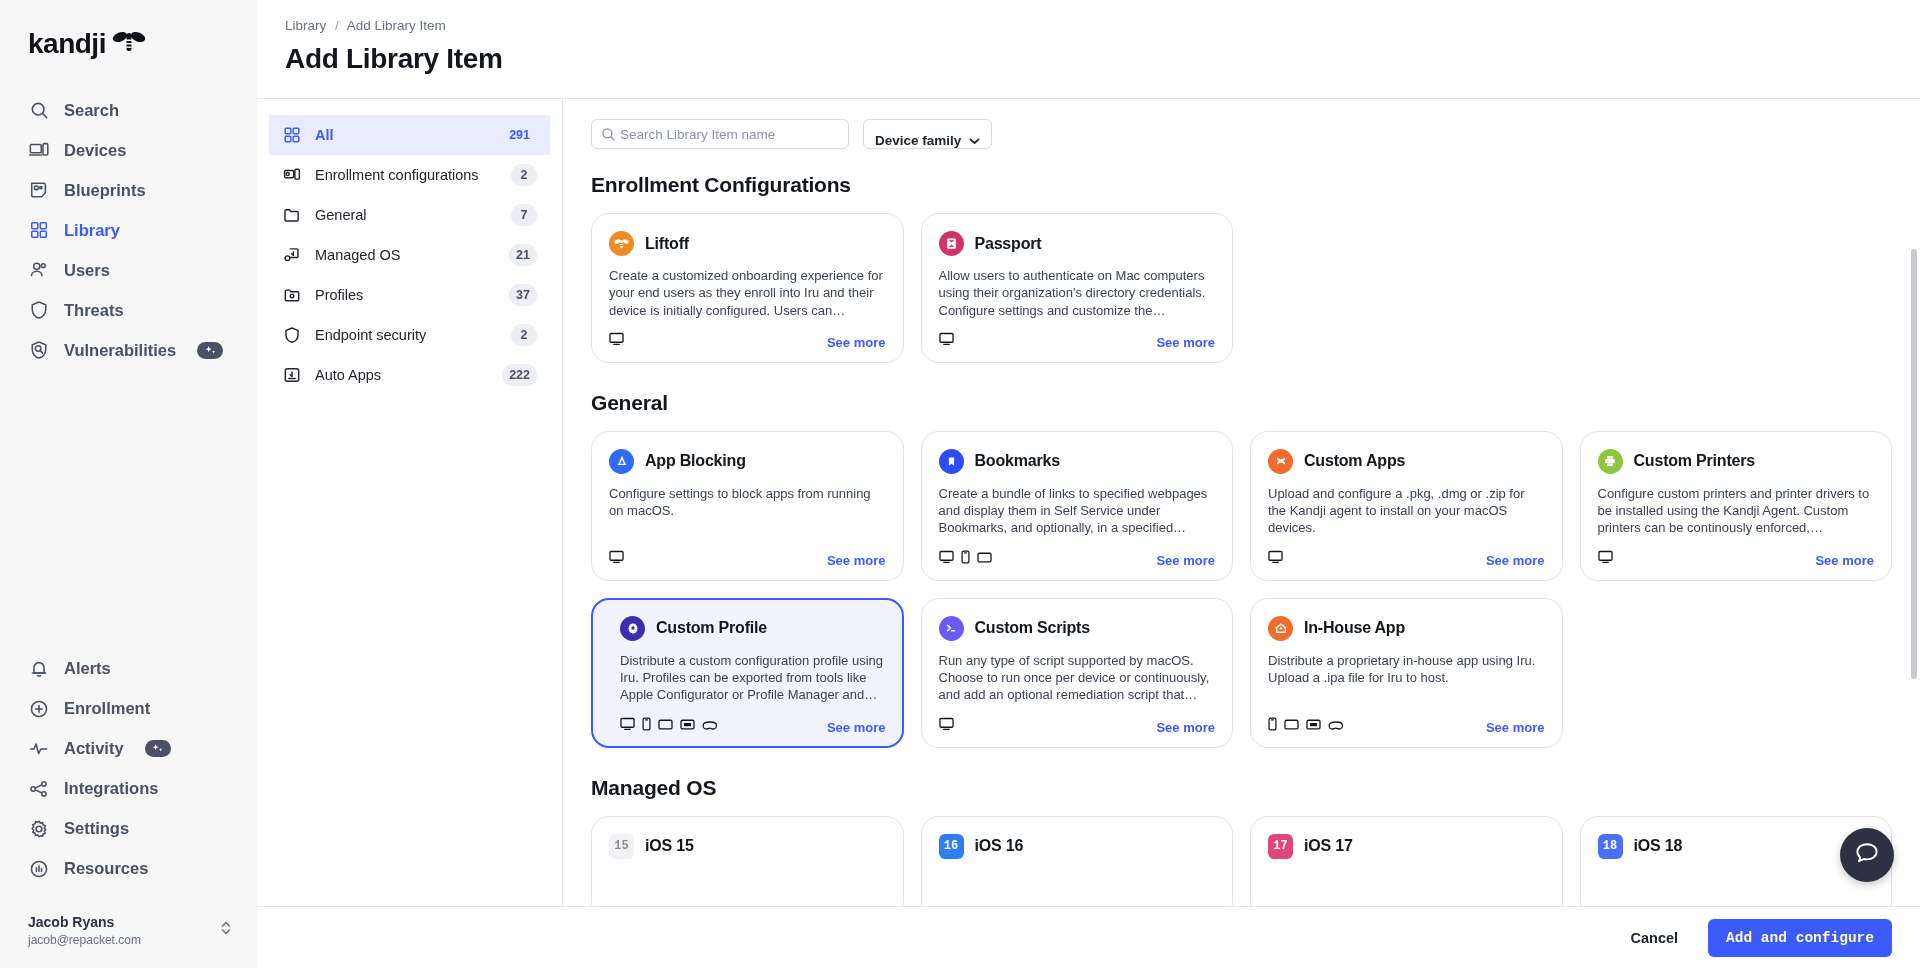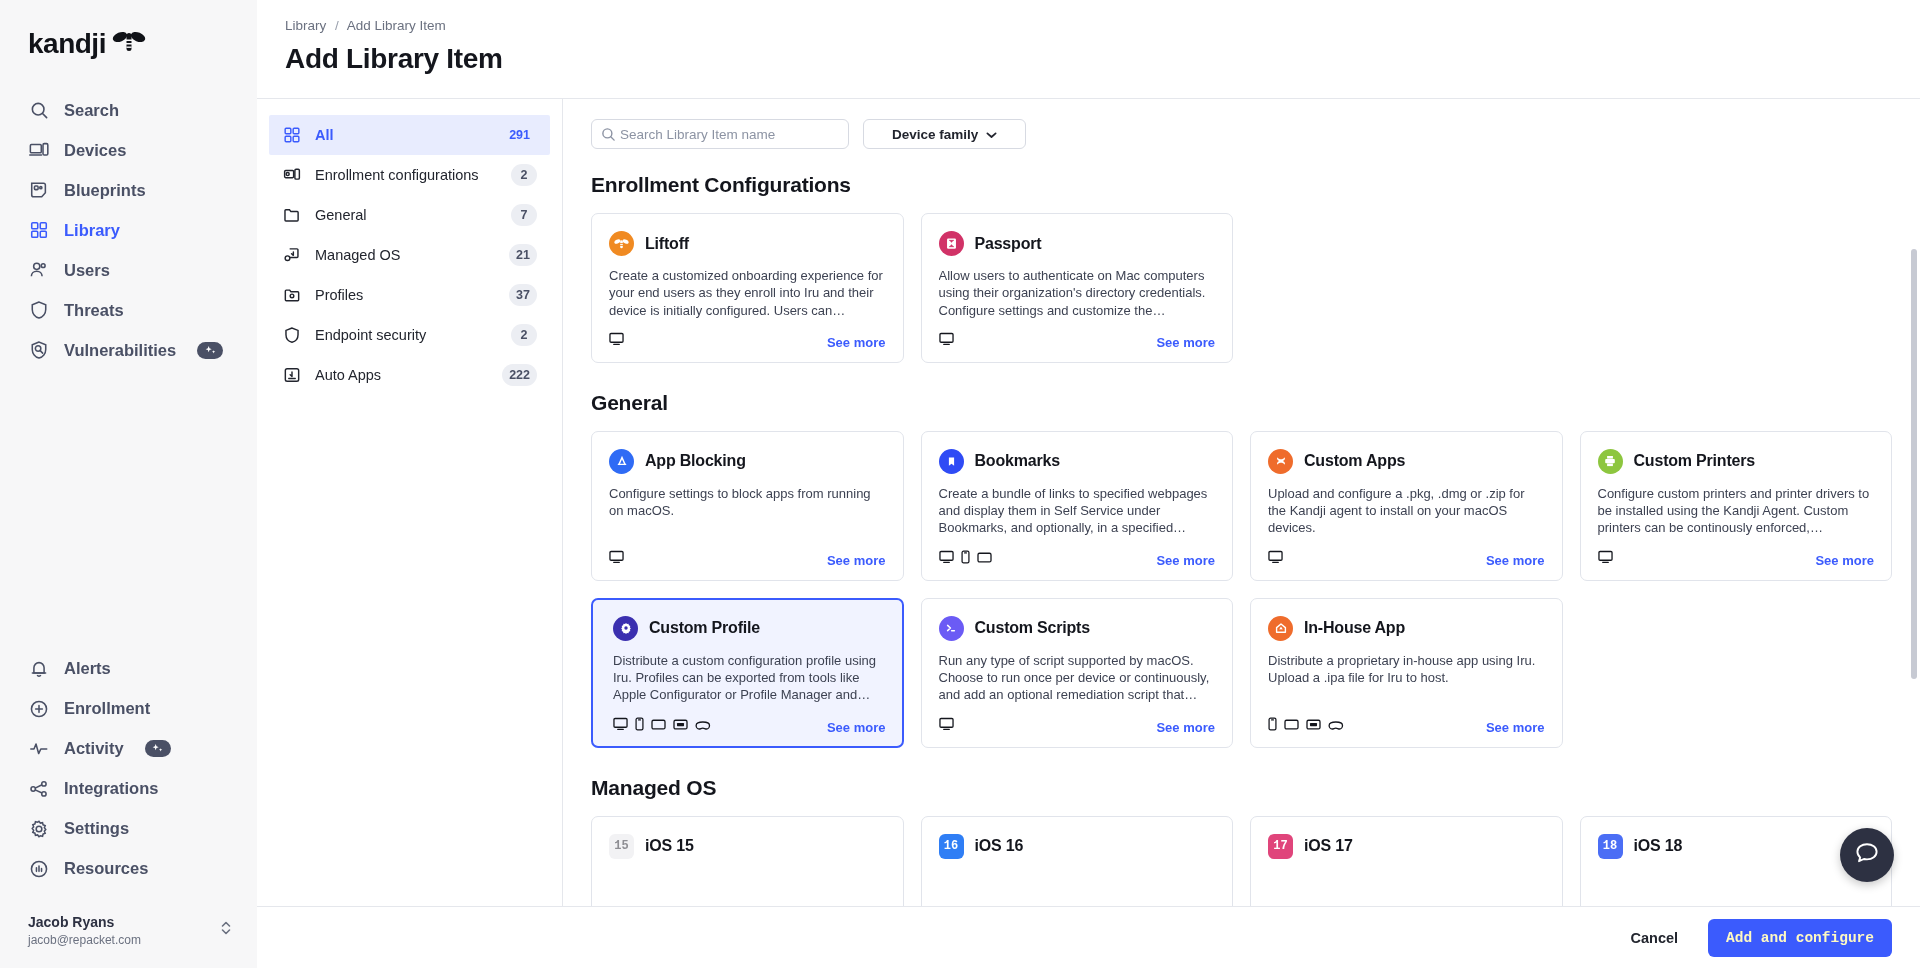--- a/index.html
+++ b/index.html
@@ -85,34 +85,34 @@
   }
   .search-box .sic { position: absolute; left: 9px; top: 7px; }
   .search-box input {
     border: 0; outline: none; width: 100%; height: 100%;
     padding: 0 10px 0 28px; font-size: 13.5px; color: #22252e;
     font-family: "Liberation Sans", sans-serif; background: transparent;
   }
   .search-box input::placeholder { color: #8c93a3; }
   .fam-btn {
     height: 30px; border: 1px solid #d7dae2; border-radius: 6px; background: #fff;
-    display: flex; align-items: center; gap: 8px; padding: 0 28px;
+    display: flex; align-items: flex-end; gap: 8px; padding: 0 11px;
     font-size: 13.5px; font-weight: 700; color: #22252e; cursor: pointer;
   }
 
   .scroll-area { flex: 1 1 auto; overflow: hidden; padding: 0 28px 0 28px; position: relative; }
   .sec-title { font-size: 21px; font-weight: 700; color: #14161d; margin: 8px 0 16px 0; letter-spacing: -0.2px; }
   .grid { display: grid; grid-template-columns: repeat(4, 1fr); gap: 17px; margin-bottom: 28px; }
 
   .card {
-    border: 1px solid #e1e4eb; border-radius: 7px; background: #fff;
+    border: 1px solid #e1e4eb; border-radius: 18px; background: #fff;
     padding: 17px 17px 12px 17px; min-height: 136px;
     display: flex; flex-direction: column; cursor: pointer;
   }
-  .card.selected { border: 2px solid #3b5bfd; background: #f1f3ff; padding: 16px 16px 11px 20px; }
+  .card.selected { border: 2px solid #3b5bfd; background: #f1f3ff; padding: 16px 16px 11px 27px; }
   .card-head { display: flex; align-items: center; gap: 11px; }
   .card-icon {
     width: 25px; height: 25px; border-radius: 50%; flex: 0 0 25px;
     display: flex; align-items: center; justify-content: center;
     color: #fff; font-size: 13px; font-weight: 700;
   }
   .card-title { font-size: 16px; font-weight: 700; color: #14161d; letter-spacing: -0.2px; }
   .card-desc {
     margin-top: 11px; font-size: 13px; line-height: 1.33; color: #3d4252;
     display: -webkit-box; -webkit-line-clamp: 3; -webkit-box-orient: vertical; overflow: hidden;

